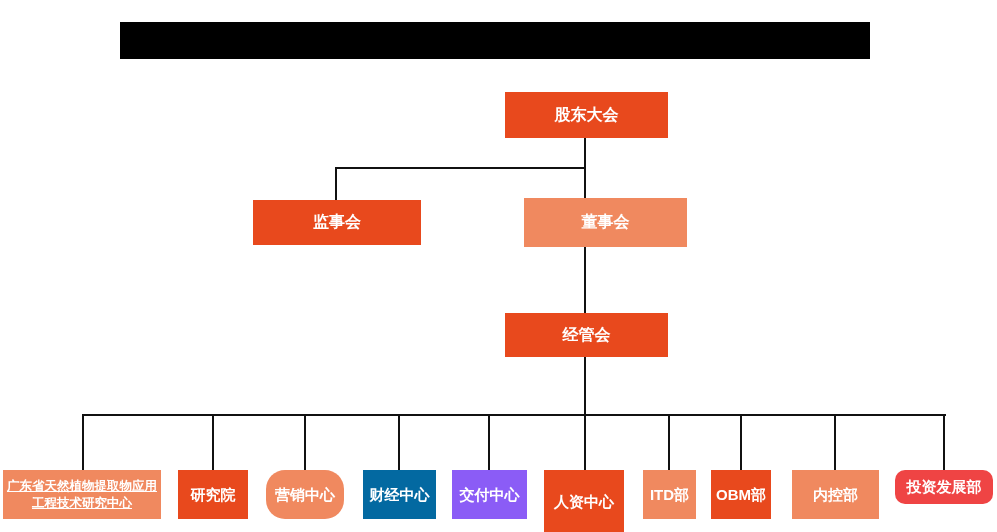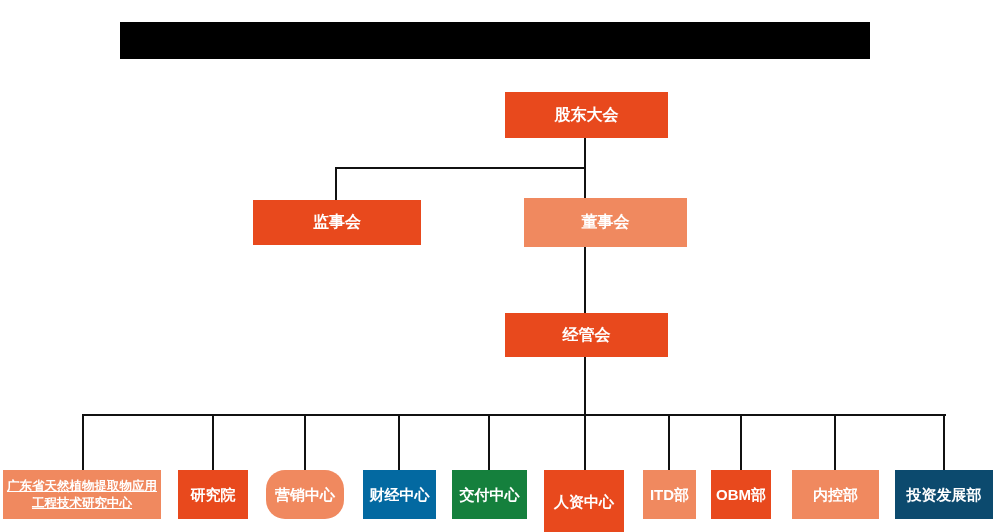--- a/index.html
+++ b/index.html
@@ -90,32 +90,32 @@
   </div>
   <div class="node lv-bottom" style="left: 178px; top: 470px; width: 70px; height: 49px; background: rgb(232, 73, 29);">
     <span>研究院</span>
   </div>
   <div class="node lv-bottom" style="left: 266px; top: 470px; width: 78px; height: 49px; background: rgb(240, 137, 95); border-radius: 19px;">
     <span>营销中心</span>
   </div>
   <div class="node lv-bottom" style="left: 363px; top: 470px; width: 73px; height: 49px; background: #0369a1;">
     <span>财经中心</span>
   </div>
-  <div class="node lv-bottom" style="left: 452px; top: 470px; width: 75px; height: 49px; background: #15803d;">
+  <div class="node lv-bottom" style="left: 452px; top: 470px; width: 75px; height: 49px; background: #8b5cf6;">
     <span>交付中心</span>
   </div>
   <div class="node lv-bottom" style="left: 544px; top: 470px; width: 80px; height: 63px; background: rgb(232, 73, 29); text-align: right;">
     <span>人资中心</span>
   </div>
   <div class="node lv-bottom" style="left: 643px; top: 470px; width: 53px; height: 49px; background: rgb(240, 137, 95);">
     <span>ITD部</span>
   </div>
   <div class="node lv-bottom" style="left: 711px; top: 470px; width: 60px; height: 49px; background: rgb(232, 73, 29);">
     <span>OBM部</span>
   </div>
   <div class="node lv-bottom" style="left: 792px; top: 470px; width: 87px; height: 49px; background: rgb(240, 137, 95);">
     <span>内控部</span>
   </div>
-  <div class="node lv-bottom" style="left: 895px; top: 470px; width: 98px; height: 49px; background: #0c4a6e;">
+  <div class="node lv-bottom" style="left: 895px; top: 470px; width: 98px; height: 34px; background: #ef4444; border-radius: 10px;">
     <span>投资发展部</span>
   </div>
 
 </div>
 
 </body></html>

